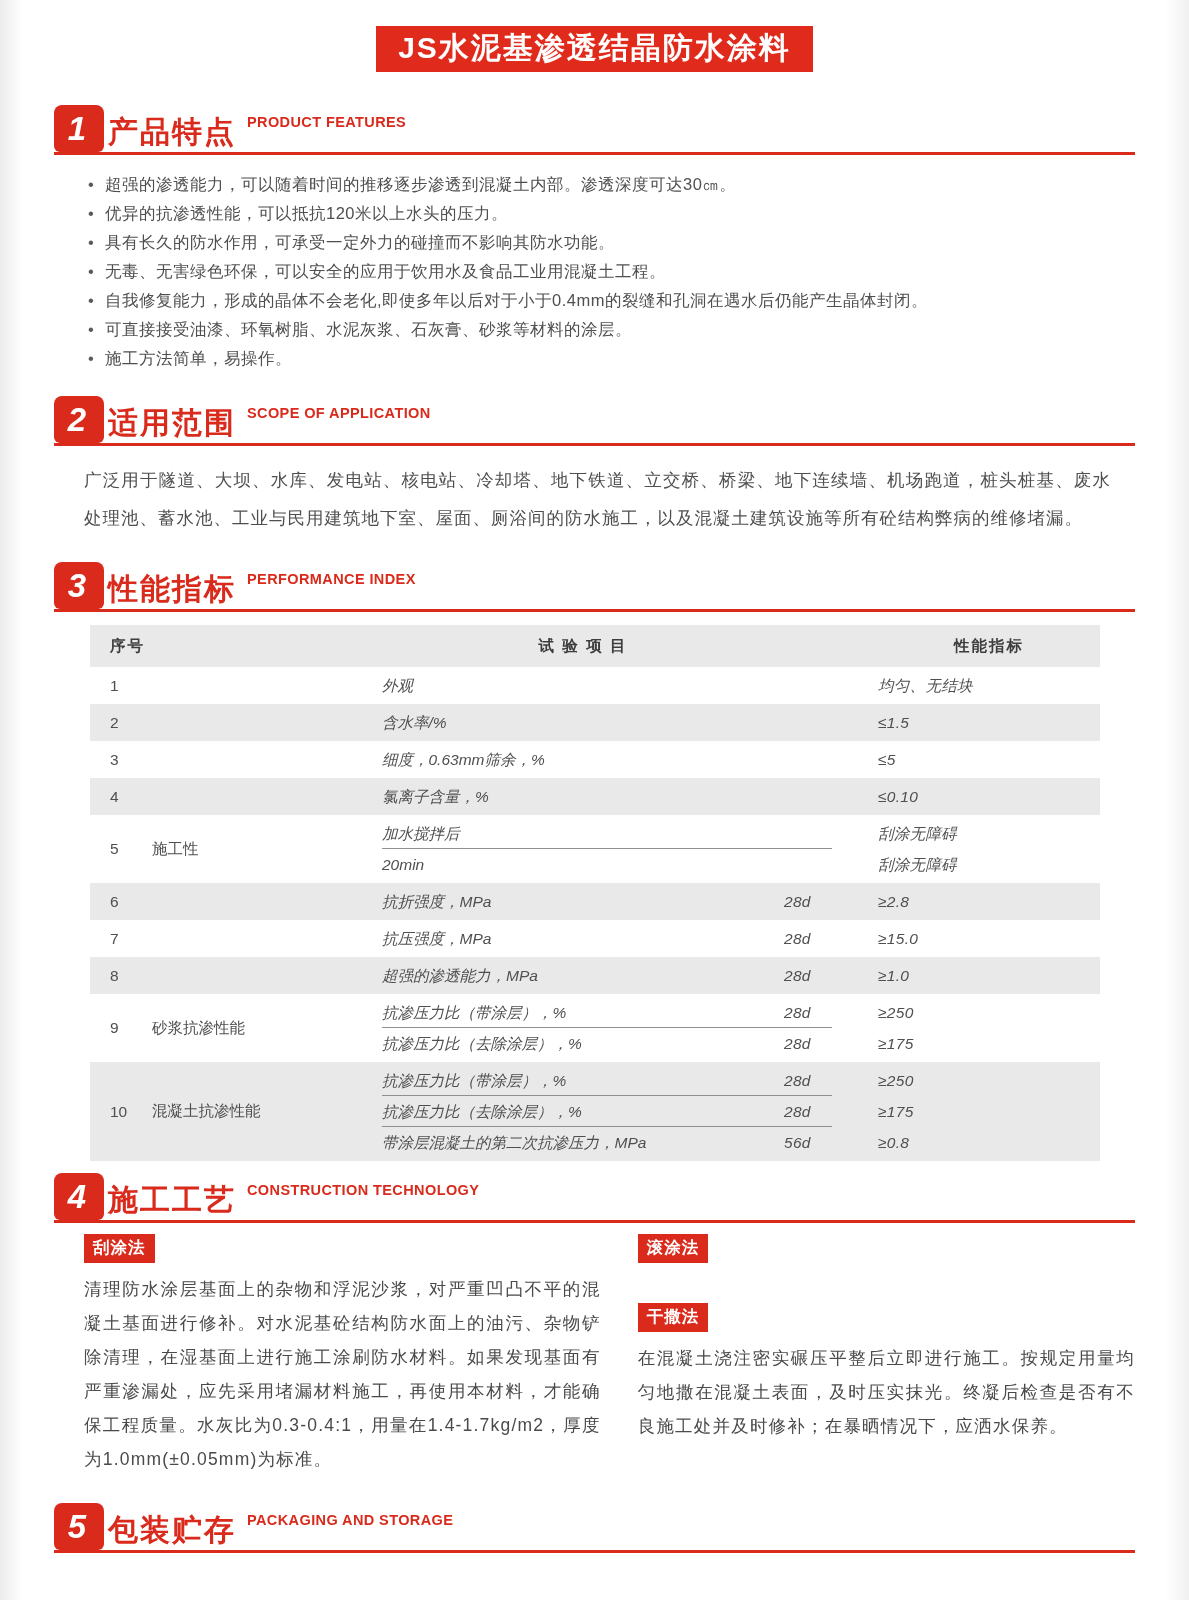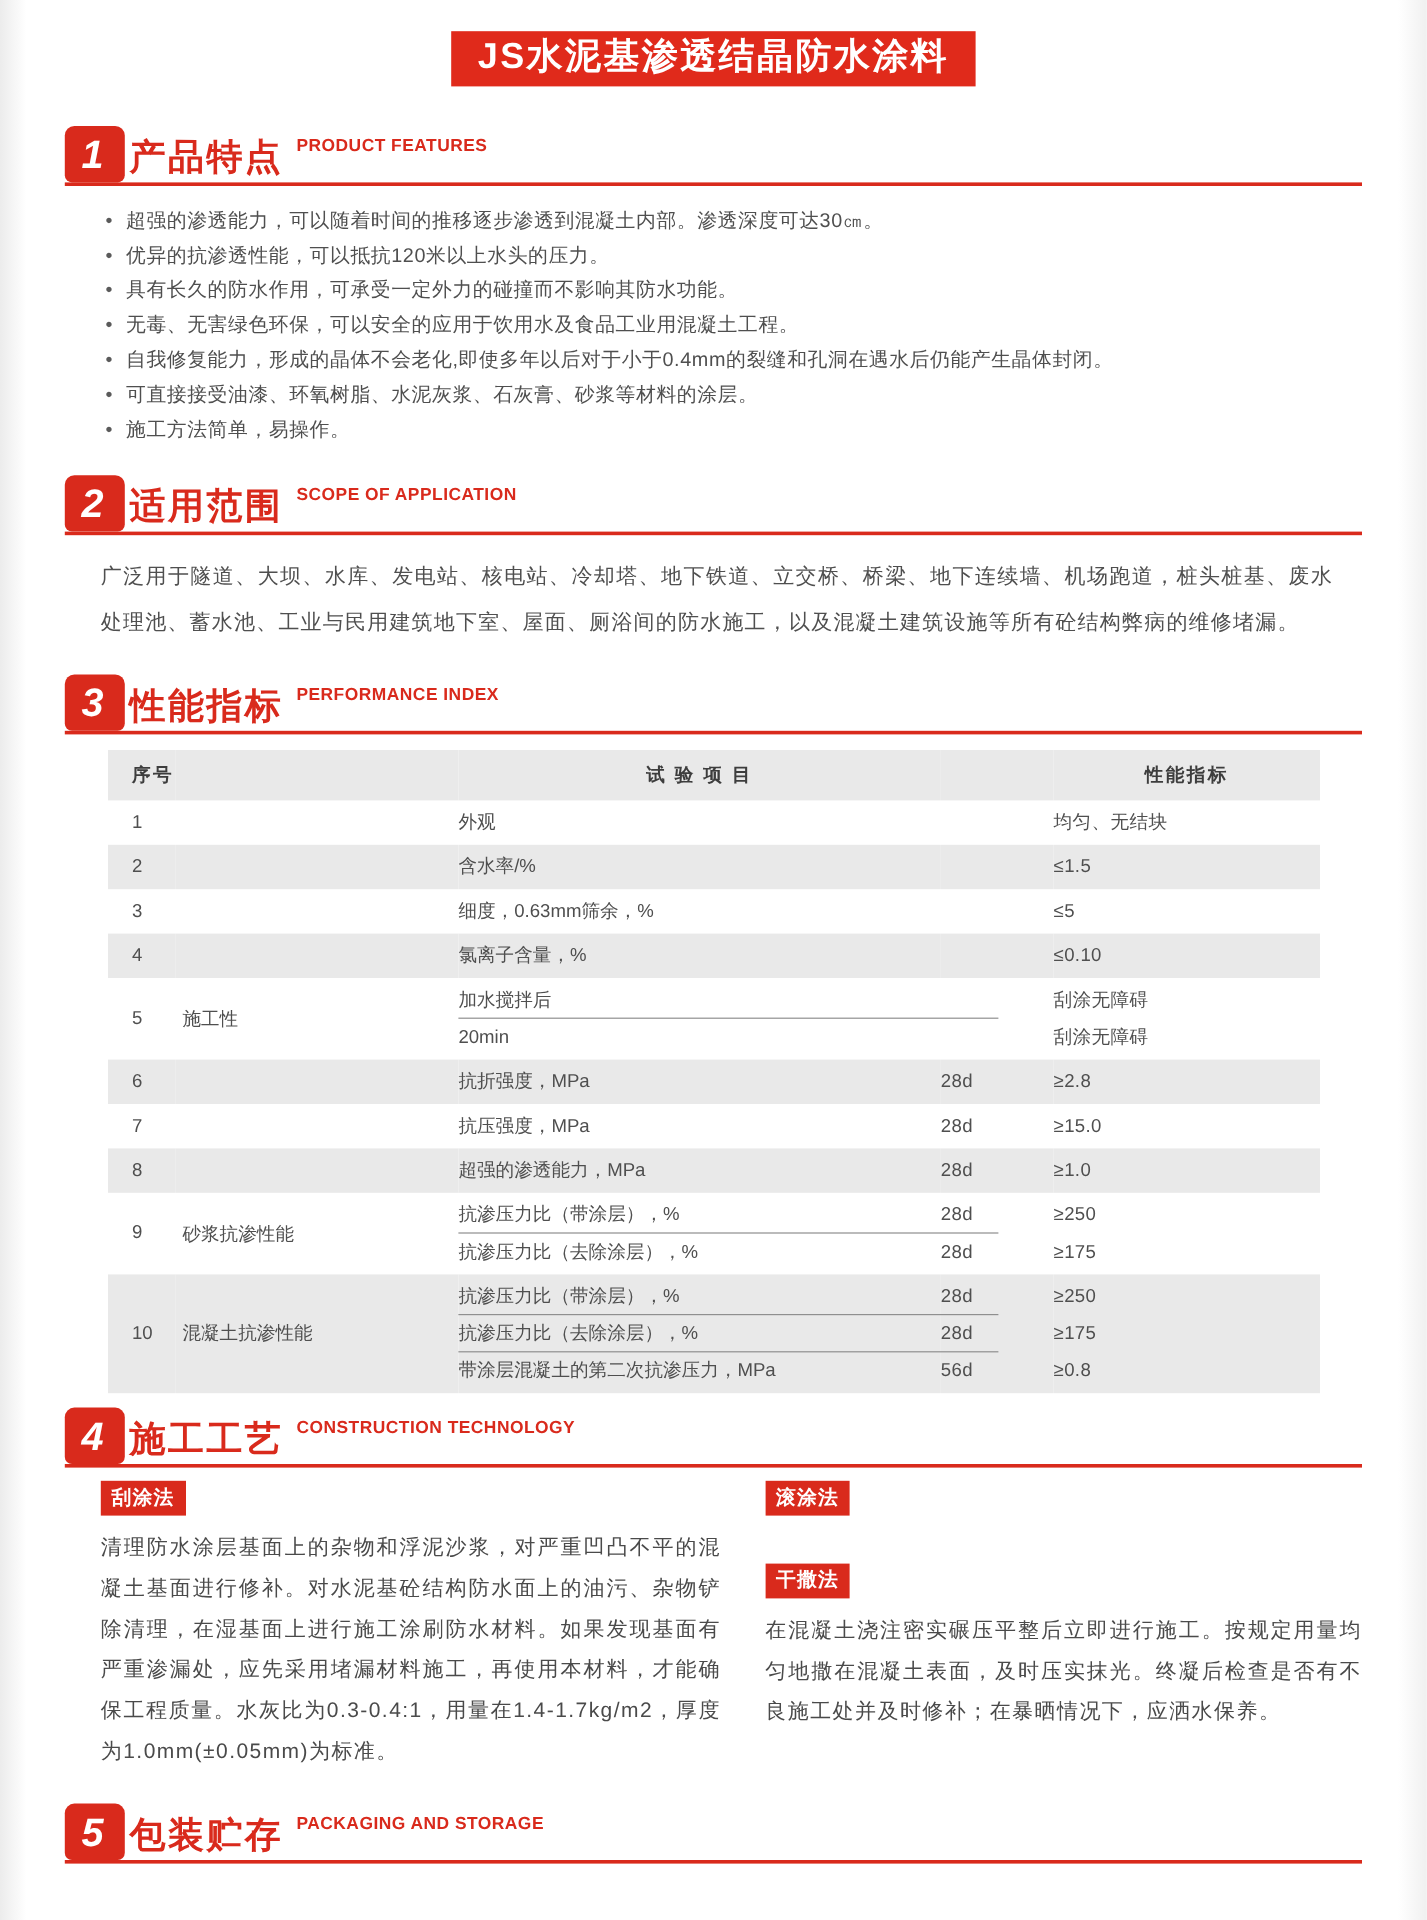--- a/index.html
+++ b/index.html
@@ -65,21 +65,21 @@
   .perf-table .c-test { width:402px; }
   .perf-table .c-age  { width:94px;  }
   .perf-table .c-val  { width:222px; }
   .perf-table thead tr { background:#e9e9e9; }
   .perf-table th {
     text-align:center; font-weight:bold; color:#3d3d3d; height:42px;
     letter-spacing:2px;
   }
   .perf-table td { vertical-align:middle; padding:3px 0; }
   .perf-table tr.shaded { background:#e9e9e9; }
-  .subline { height:31px; line-height:31px; white-space:nowrap; }
+  .subline { height:31px; line-height:31px; white-space:nowrap;font-style:italic; }
   .sub-sep { border-bottom:1.5px solid #8f8f8f; width:112%; }
   .c-age .subline, .c-val .subline { letter-spacing:0.3px; }
 
   
   .methods { display:flex; margin-top:11px; }
   .method-col-left  { width:532px; margin-left:30px; }
   .method-col-right { width:512px; margin-left:37px; }
   .badge {
     display:inline-block; background:#d92a1c; color:#ffffff;
     font-size:16.5px; font-weight:bold; padding:3px 9px 4px; letter-spacing:1px;

